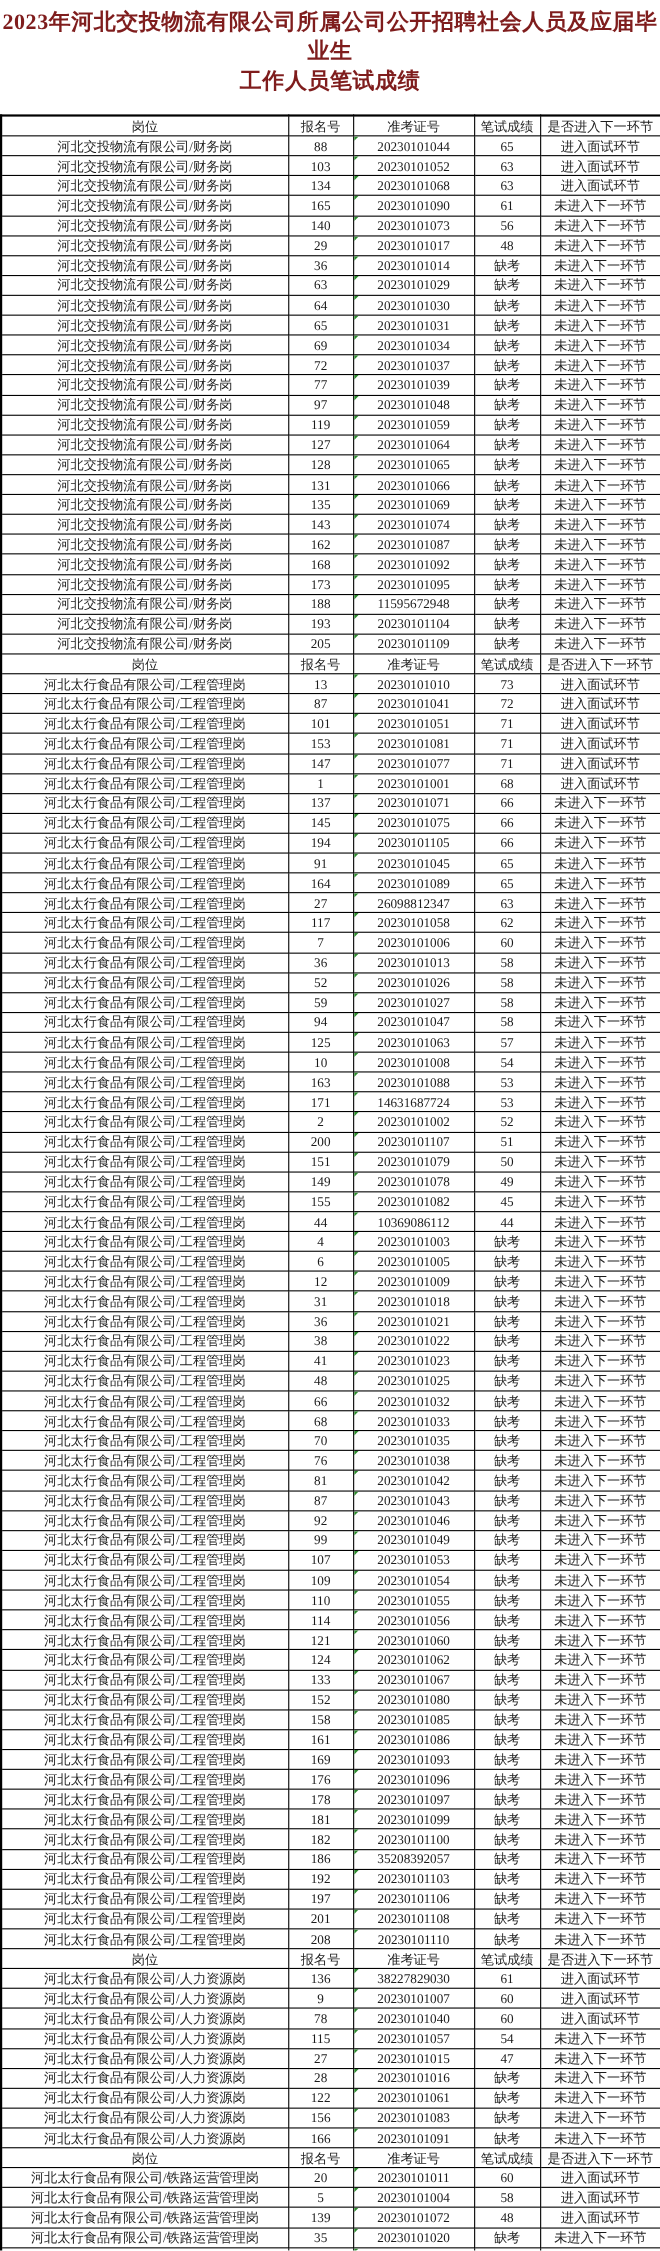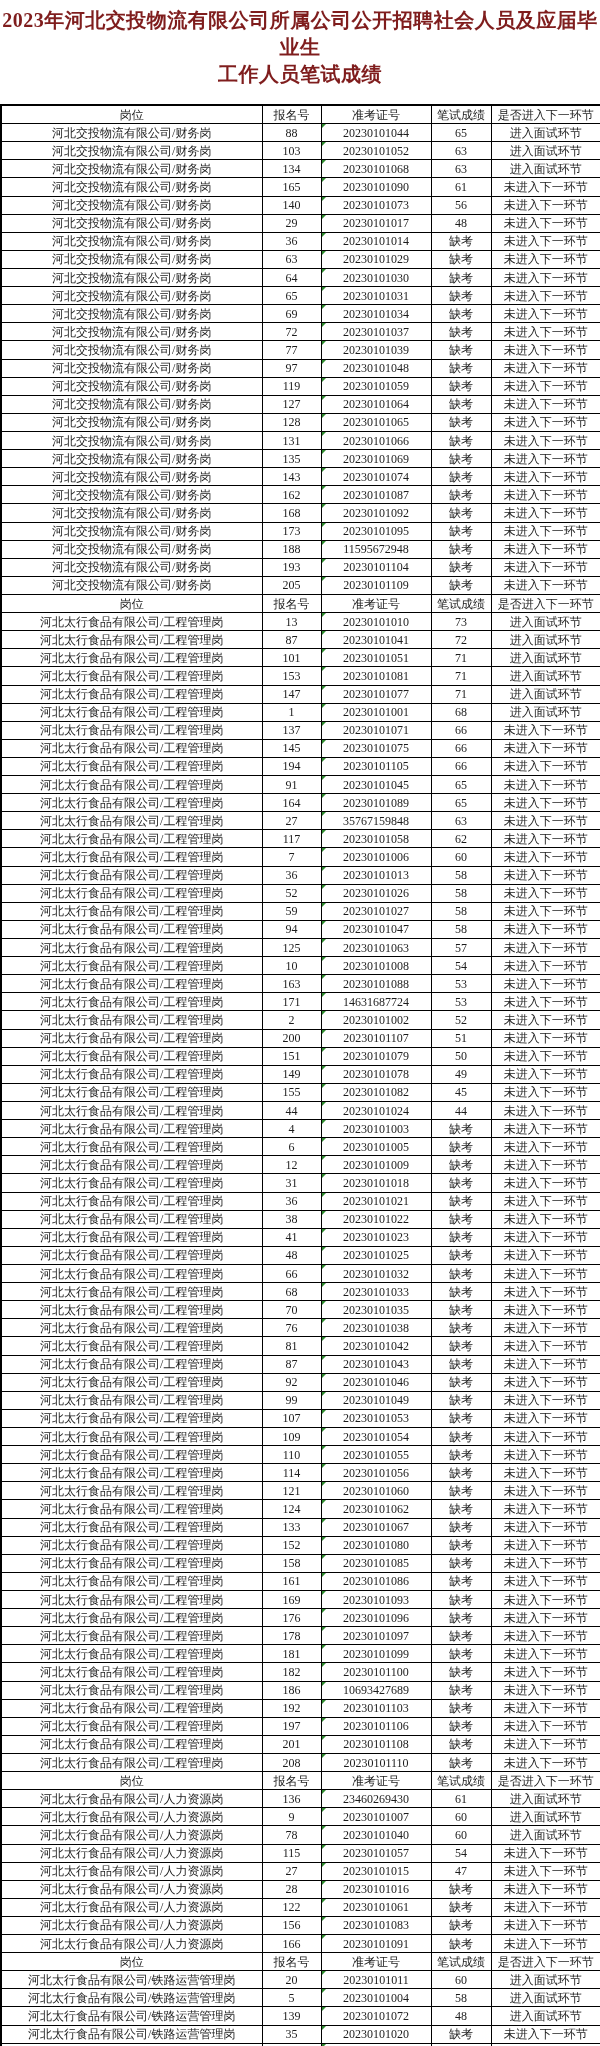--- a/index.html
+++ b/index.html
@@ -345,21 +345,21 @@
         <tr>
           <td>河北太行食品有限公司/工程管理岗</td>
           <td>164</td>
           <td class="ticket">20230101089</td>
           <td>65</td>
           <td>未进入下一环节</td>
         </tr>
         <tr>
           <td>河北太行食品有限公司/工程管理岗</td>
           <td>27</td>
-          <td class="ticket">35767159848</td>
+          <td class="ticket">26098812347</td>
           <td>63</td>
           <td>未进入下一环节</td>
         </tr>
         <tr>
           <td>河北太行食品有限公司/工程管理岗</td>
           <td>117</td>
           <td class="ticket">20230101058</td>
           <td>62</td>
           <td>未进入下一环节</td>
         </tr>
@@ -457,21 +457,21 @@
         <tr>
           <td>河北太行食品有限公司/工程管理岗</td>
           <td>155</td>
           <td class="ticket">20230101082</td>
           <td>45</td>
           <td>未进入下一环节</td>
         </tr>
         <tr>
           <td>河北太行食品有限公司/工程管理岗</td>
           <td>44</td>
-          <td class="ticket">20230101024</td>
+          <td class="ticket">10369086112</td>
           <td>44</td>
           <td>未进入下一环节</td>
         </tr>
         <tr>
           <td>河北太行食品有限公司/工程管理岗</td>
           <td>4</td>
           <td class="ticket">20230101003</td>
           <td>缺考</td>
           <td>未进入下一环节</td>
         </tr>
@@ -681,21 +681,21 @@
         <tr>
           <td>河北太行食品有限公司/工程管理岗</td>
           <td>182</td>
           <td class="ticket">20230101100</td>
           <td>缺考</td>
           <td>未进入下一环节</td>
         </tr>
         <tr>
           <td>河北太行食品有限公司/工程管理岗</td>
           <td>186</td>
-          <td class="ticket">10693427689</td>
+          <td class="ticket">35208392057</td>
           <td>缺考</td>
           <td>未进入下一环节</td>
         </tr>
         <tr>
           <td>河北太行食品有限公司/工程管理岗</td>
           <td>192</td>
           <td class="ticket">20230101103</td>
           <td>缺考</td>
           <td>未进入下一环节</td>
         </tr>
@@ -723,21 +723,21 @@
         <tr>
           <th>岗位</th>
           <th>报名号</th>
           <th>准考证号</th>
           <th>笔试成绩</th>
           <th>是否进入下一环节</th>
         </tr>
         <tr>
           <td>河北太行食品有限公司/人力资源岗</td>
           <td>136</td>
-          <td class="ticket">23460269430</td>
+          <td class="ticket">38227829030</td>
           <td>61</td>
           <td>进入面试环节</td>
         </tr>
         <tr>
           <td>河北太行食品有限公司/人力资源岗</td>
           <td>9</td>
           <td class="ticket">20230101007</td>
           <td>60</td>
           <td>进入面试环节</td>
         </tr>

